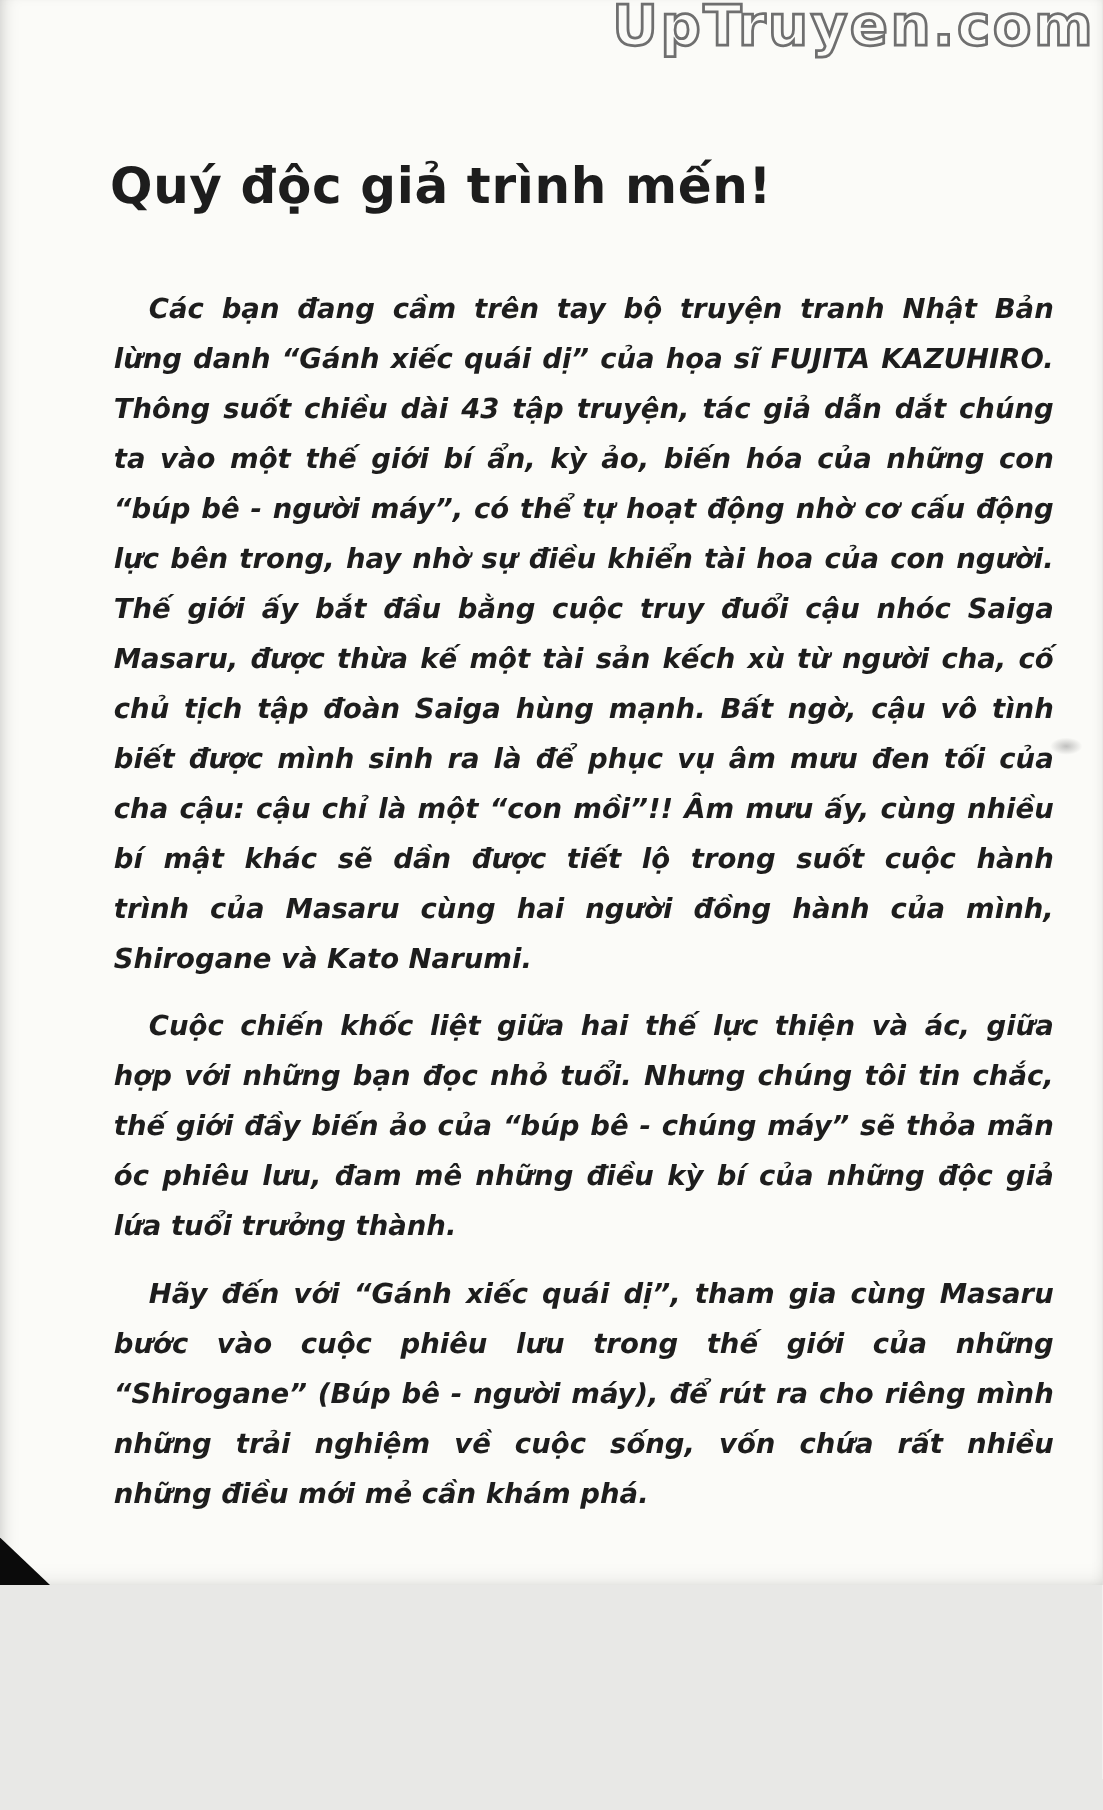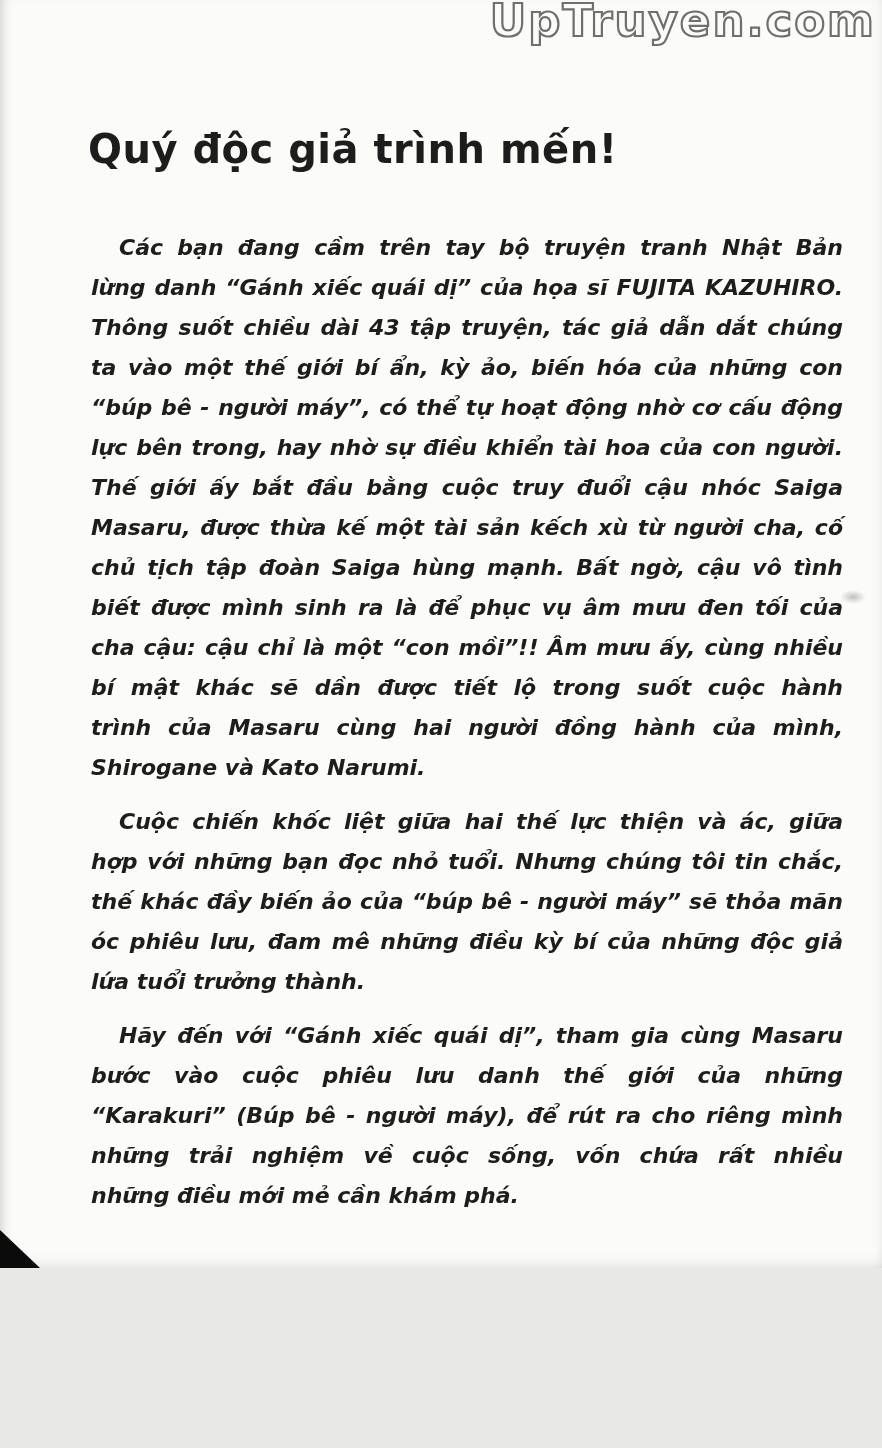--- a/index.html
+++ b/index.html
@@ -125,28 +125,28 @@
         <div class="line">chủ tịch tập đoàn Saiga hùng mạnh. Bất ngờ, cậu vô tình</div>
         <div class="line">biết được mình sinh ra là để phục vụ âm mưu đen tối của</div>
         <div class="line">cha cậu: cậu chỉ là một “con mồi”!! Âm mưu ấy, cùng nhiều</div>
         <div class="line">bí mật khác sẽ dần được tiết lộ trong suốt cuộc hành</div>
         <div class="line">trình của Masaru cùng hai người đồng hành của mình,</div>
         <div class="line last">Shirogane và Kato Narumi.</div>
       </div>
       <div class="para">
         <div class="line first">Cuộc chiến khốc liệt giữa hai thế lực thiện và ác, giữa</div>
         <div class="line">hợp với những bạn đọc nhỏ tuổi. Nhưng chúng tôi tin chắc,</div>
-        <div class="line">thế khác đầy biến ảo của “búp bê - người máy” sẽ thỏa mãn</div>
+        <div class="line">thế giới đầy biến ảo của “búp bê - chúng máy” sẽ thỏa mãn</div>
         <div class="line">óc phiêu lưu, đam mê những điều kỳ bí của những độc giả</div>
         <div class="line last">lứa tuổi trưởng thành.</div>
       </div>
       <div class="para">
         <div class="line first">Hãy đến với “Gánh xiếc quái dị”, tham gia cùng Masaru</div>
-        <div class="line">bước vào cuộc phiêu lưu danh thế giới của những</div>
-        <div class="line">“Karakuri” (Búp bê - người máy), để rút ra cho riêng mình</div>
+        <div class="line">bước vào cuộc phiêu lưu trong thế giới của những</div>
+        <div class="line">“Shirogane” (Búp bê - người máy), để rút ra cho riêng mình</div>
         <div class="line">những trải nghiệm về cuộc sống, vốn chứa rất nhiều</div>
         <div class="line last">những điều mới mẻ cần khám phá.</div>
       </div>
     </div>
 
   <div class="artifact-squiggle"></div>
   <div class="artifact-triangle"></div>
   <div class="artifact-smudge"></div>
 
 </div>

